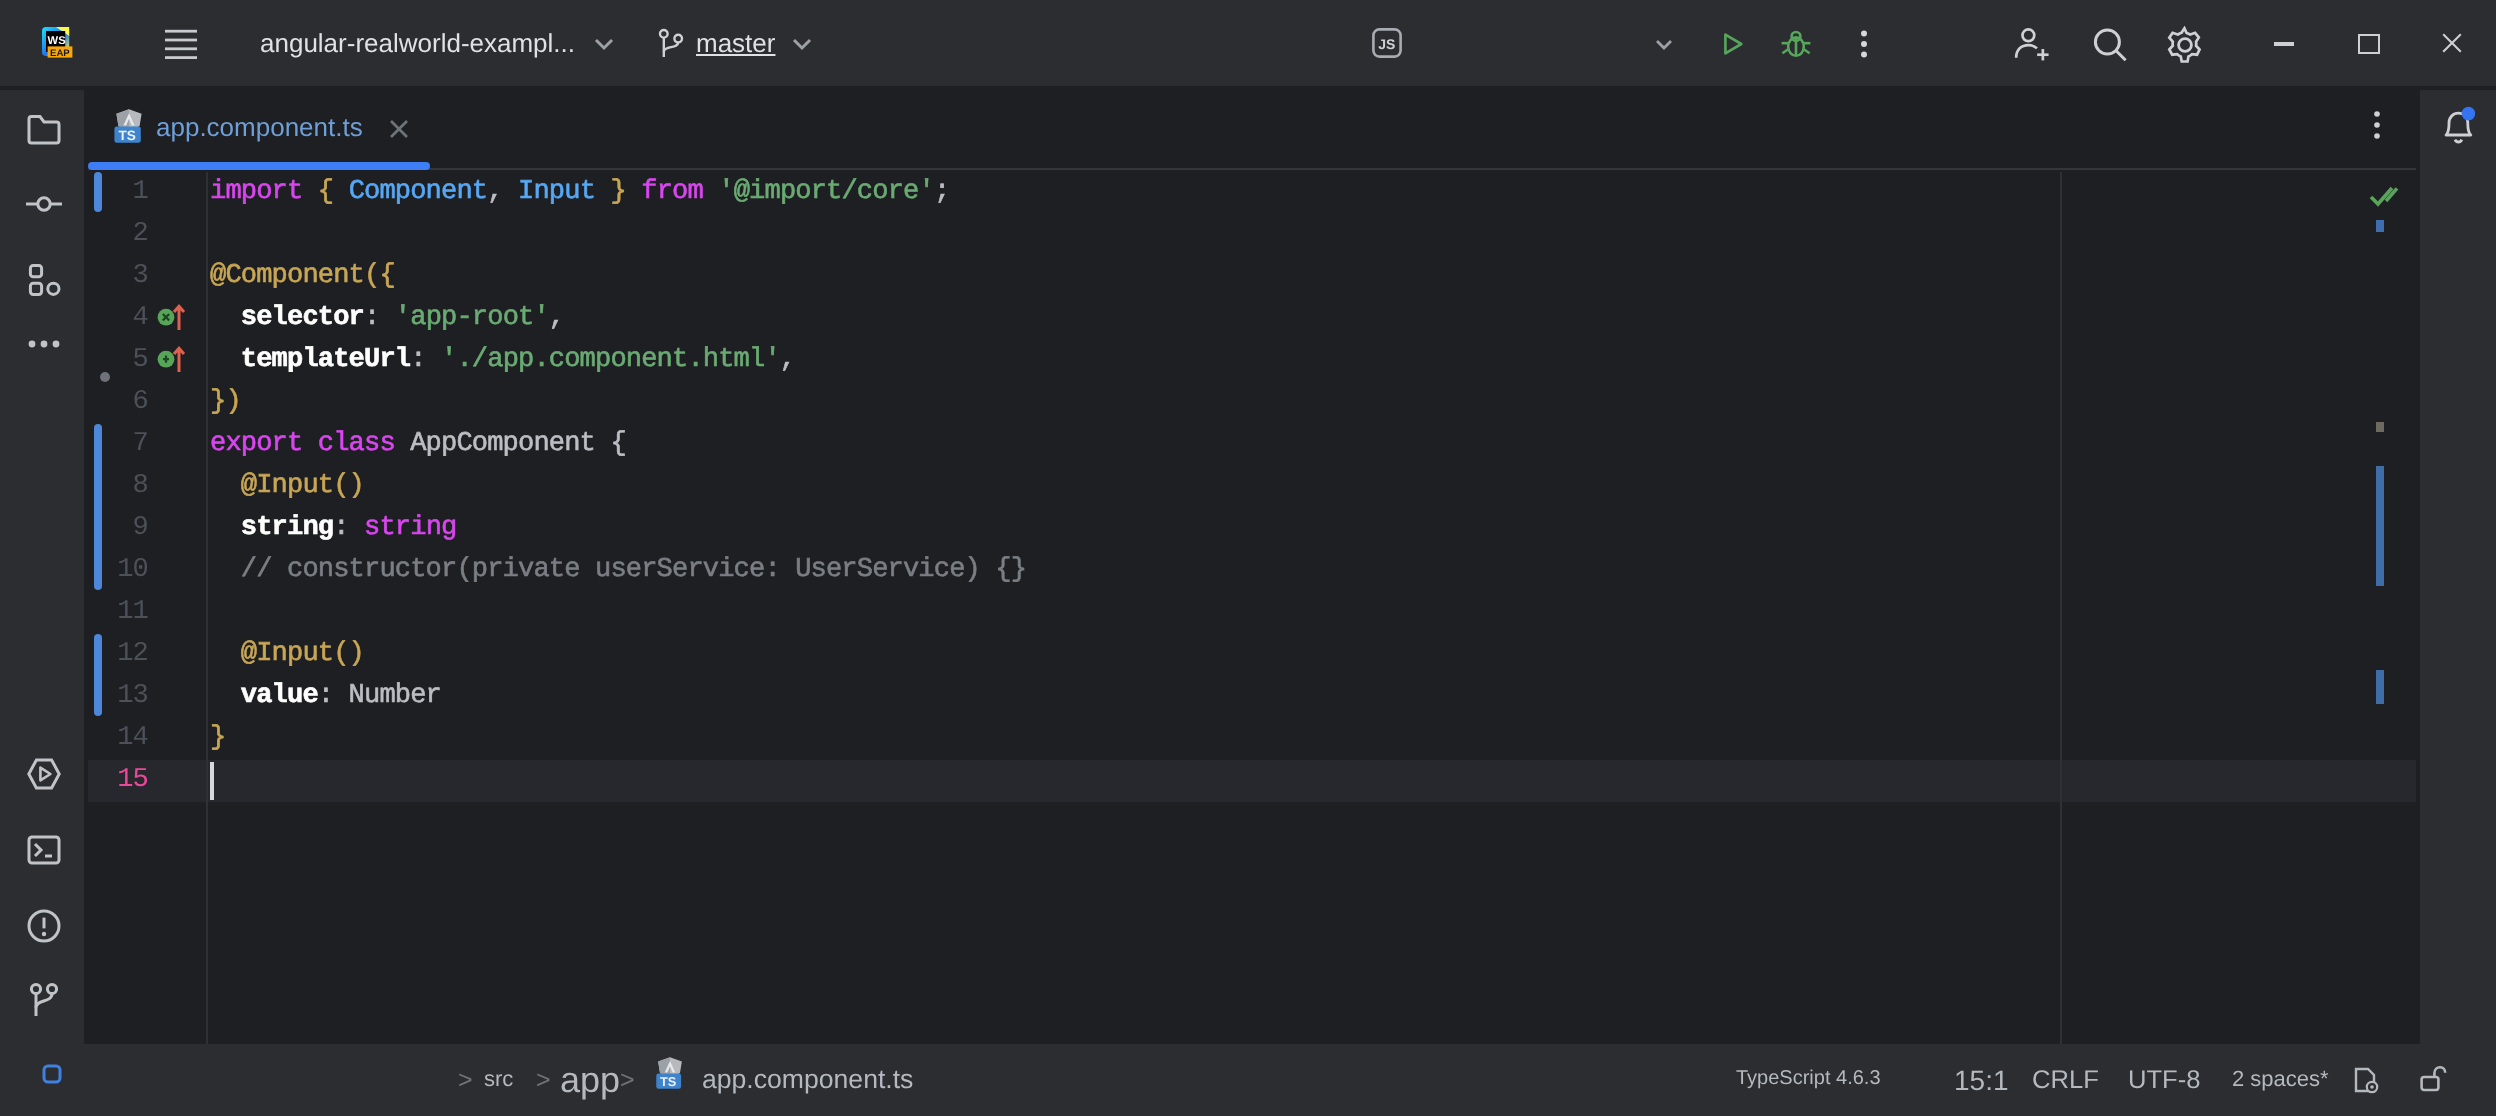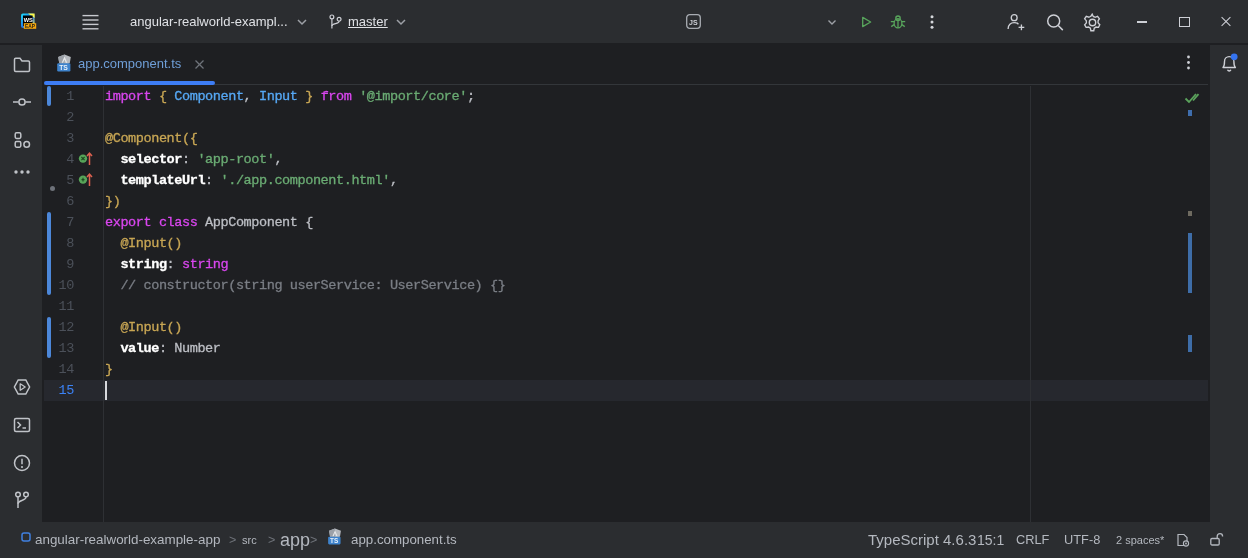--- a/index.html
+++ b/index.html
@@ -276,21 +276,21 @@
   <div id="curline"></div>
   <div id="gutterborder"></div>
   <div id="marginguide"></div>
 
   <div class="chbar" style="top:86px;height:20px;"></div>
   <div class="chbar" style="top:212px;height:83px;"></div>
   <div class="chbar" style="top:317px;height:41px;"></div>
 
   <div class="abs" style="left:50px;top:186px;width:5px;height:5px;border-radius:50%;background:#6E727A"></div>
 
-  <div id="gutternums">1<br>2<br>3<br>4<br>5<br>6<br>7<br>8<br>9<br>10<br>11<br>12<br>13<br>14<br><span style="color:#3b82f6">15</span></div>
+  <div id="gutternums">1<br>2<br>3<br>4<br>5<br>6<br>7<br>8<br>9<br>10<br>11<br>12<br>13<br>14<br><span style="color:#ec4899">15</span></div>
 
   <svg class="abs" style="left:78px;top:150px" width="17" height="18" viewBox="0 0 17 18">
     <circle cx="5" cy="8.6" r="4.2" fill="#57A559"></circle>
     <path d="M3.4 7 L6.6 10.2 M6.6 7 L3.4 10.2" stroke="#1E4620" stroke-width="1.1"></path>
     <path d="M11.5 15 L11.5 3.4 M9 6 L11.5 3.1 L14 6" fill="none" stroke="#DE6150" stroke-width="1.5"></path>
   </svg>
   <svg class="abs" style="left:78px;top:171px" width="17" height="18" viewBox="0 0 17 18">
     <circle cx="5" cy="8.6" r="4.2" fill="#57A559"></circle>
     <path d="M5 6.8 L5 10.4 M3.5 8.6 L6.5 8.6" stroke="#1E4620" stroke-width="1.1"></path>
     <path d="M11.5 15 L11.5 3.4 M9 6 L11.5 3.1 L14 6" fill="none" stroke="#DE6150" stroke-width="1.5"></path>
@@ -298,21 +298,21 @@
 
   <div id="code"><span class="kw">import</span> <span class="yel">{</span> <span class="cls">Component</span>, <span class="cls">Input</span> <span class="yel">}</span> <span class="kw">from</span> <span class="str">'@import/core'</span>;
 &nbsp;
 <span class="yel">@Component({</span>
   <span class="fld">selector</span>: <span class="str">'app-root'</span>,
   <span class="fld">templateUrl</span>: <span class="str">'./app.component.html'</span>,
 <span class="yel">})</span>
 <span class="kw">export class</span> AppComponent {
   <span class="yel">@Input()</span>
   <span class="fld">string</span>: <span class="kw">string</span>
-  <span class="cmt">// constructor(string userService: UserService) {}</span>
+  <span class="cmt">// constructor(private userService: UserService) {}</span>
 &nbsp;
   <span class="yel">@Input()</span>
   <span class="fld">value</span>: Number
 <span class="yel">}</span></div>
 
   <div id="caret"></div>
 
   <svg class="abs" style="left:1184px;top:91px" width="16" height="14" viewBox="0 0 16 14">
     <g fill="none" stroke="#5BA35C" stroke-width="1.8">
       <polyline points="1.5,7.5 5,11 12,3"></polyline>
@@ -322,37 +322,36 @@
   <div class="abs" style="left:1188px;top:110px;width:4px;height:6px;background:#3F6EAE"></div>
   <div class="abs" style="left:1188px;top:211px;width:4px;height:5px;background:#6E6A60"></div>
   <div class="abs" style="left:1188px;top:233px;width:4px;height:60px;background:#3E6DA8"></div>
   <div class="abs" style="left:1188px;top:335px;width:4px;height:17px;background:#3E6DA8"></div>
 
   <div id="statusbar"></div>
 
   <svg class="abs" style="left:21px;top:532px" width="10" height="10" viewBox="0 0 10 10">
     <rect x="1" y="1" width="8" height="8" rx="2" fill="none" stroke="#4080E0" stroke-width="1.5"></rect>
   </svg>
-  <div class="sbtext" style="left:35px;font-size:13.4px">angular-realworld-example-app</div>
   <div class="sbtext" style="left:229px;color:#6F737A">&gt;</div>
   <div class="sbtext" style="left:242px;font-size:11px">src</div>
   <div class="sbtext" style="left:268px;color:#6F737A">&gt;</div>
   <div class="sbtext" style="left:280px;font-size:18px">app</div>
   <div class="sbtext" style="left:310px;color:#6F737A">&gt;</div>
 
   <svg class="abs" style="left:327px;top:528px" width="16" height="17" viewBox="0 0 17 18">
     <path d="M8.5 0.6 L14.8 2.9 L13.8 9 L8.5 12.1 L3.2 9 L2.2 2.9 Z" fill="#B6BABF"></path>
     <path d="M8.5 0.6 L8.5 12.1 L3.2 9 L2.2 2.9 Z" fill="#9CA1A8"></path>
     <path d="M8.5 2.6 L11.3 8.8 L9.9 8.8 L8.5 5.4 L7.1 8.8 L5.7 8.8 Z" fill="#E6E8EA"></path>
     <rect x="1.2" y="9.2" width="13.2" height="8.2" rx="1.2" fill="#3E83CC"></rect>
     <text x="3.2" y="15.9" font-family="Liberation Sans,sans-serif" font-size="6.8" font-weight="bold" fill="#E8F1FA">TS</text>
   </svg>
   <div class="sbtext" style="left:351px;font-size:13.3px">app.component.ts</div>
 
-  <div class="sbtext" style="left:868px;font-size:15px">TypeScript 4.6.3</div>
+  <div class="sbtext" style="left:868px;font-size:10px">TypeScript 4.6.3</div>
   <div class="sbtext" style="left:977px;font-size:14px">15:1</div>
   <div class="sbtext" style="left:1016px;font-size:12.8px">CRLF</div>
   <div class="sbtext" style="left:1064px;font-size:12.8px">UTF-8</div>
   <div class="sbtext" style="left:1116px;font-size:11px">2 spaces*</div>
 
   <svg class="abs" style="left:1176px;top:533px" width="14" height="14" viewBox="0 0 14 14">
     <g fill="none" stroke="#B4B8BF" stroke-width="1.2">
       <path d="M2 1.5 h6 l3 3 v8 h-9 z"></path>
     </g>
     <circle cx="10" cy="10.5" r="2.6" fill="#2B2D30" stroke="#B4B8BF" stroke-width="1.1"></circle>

